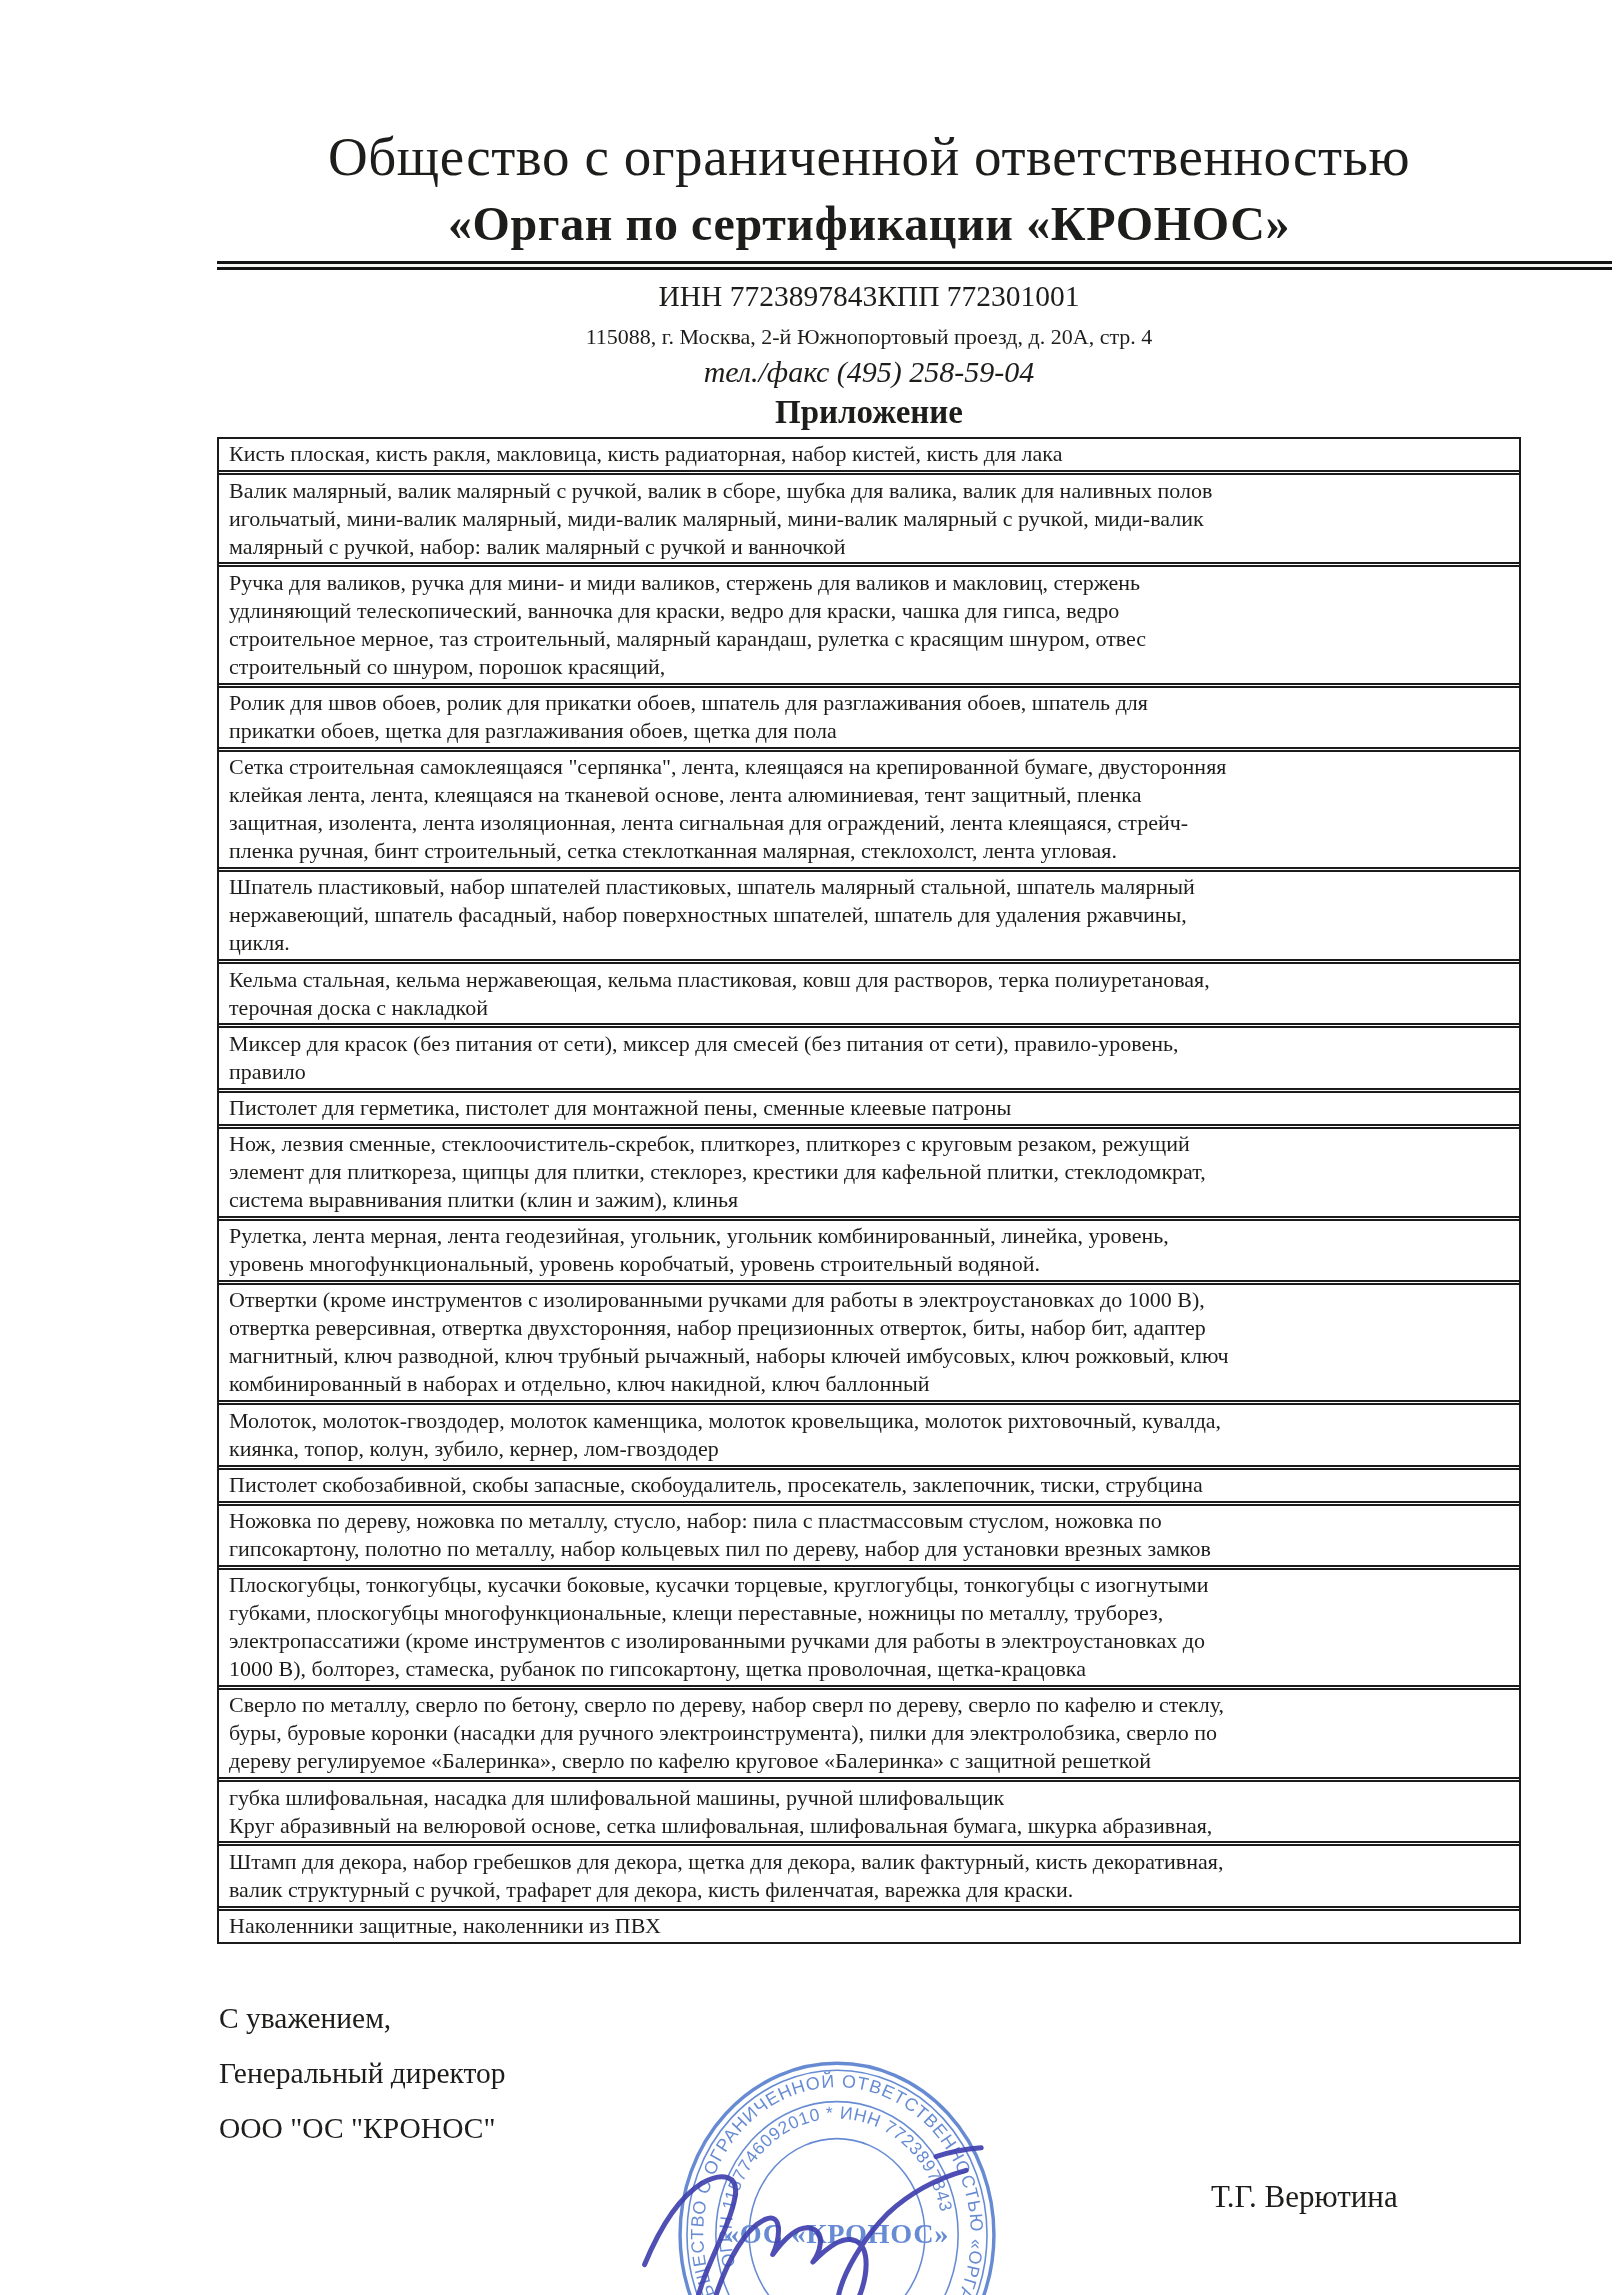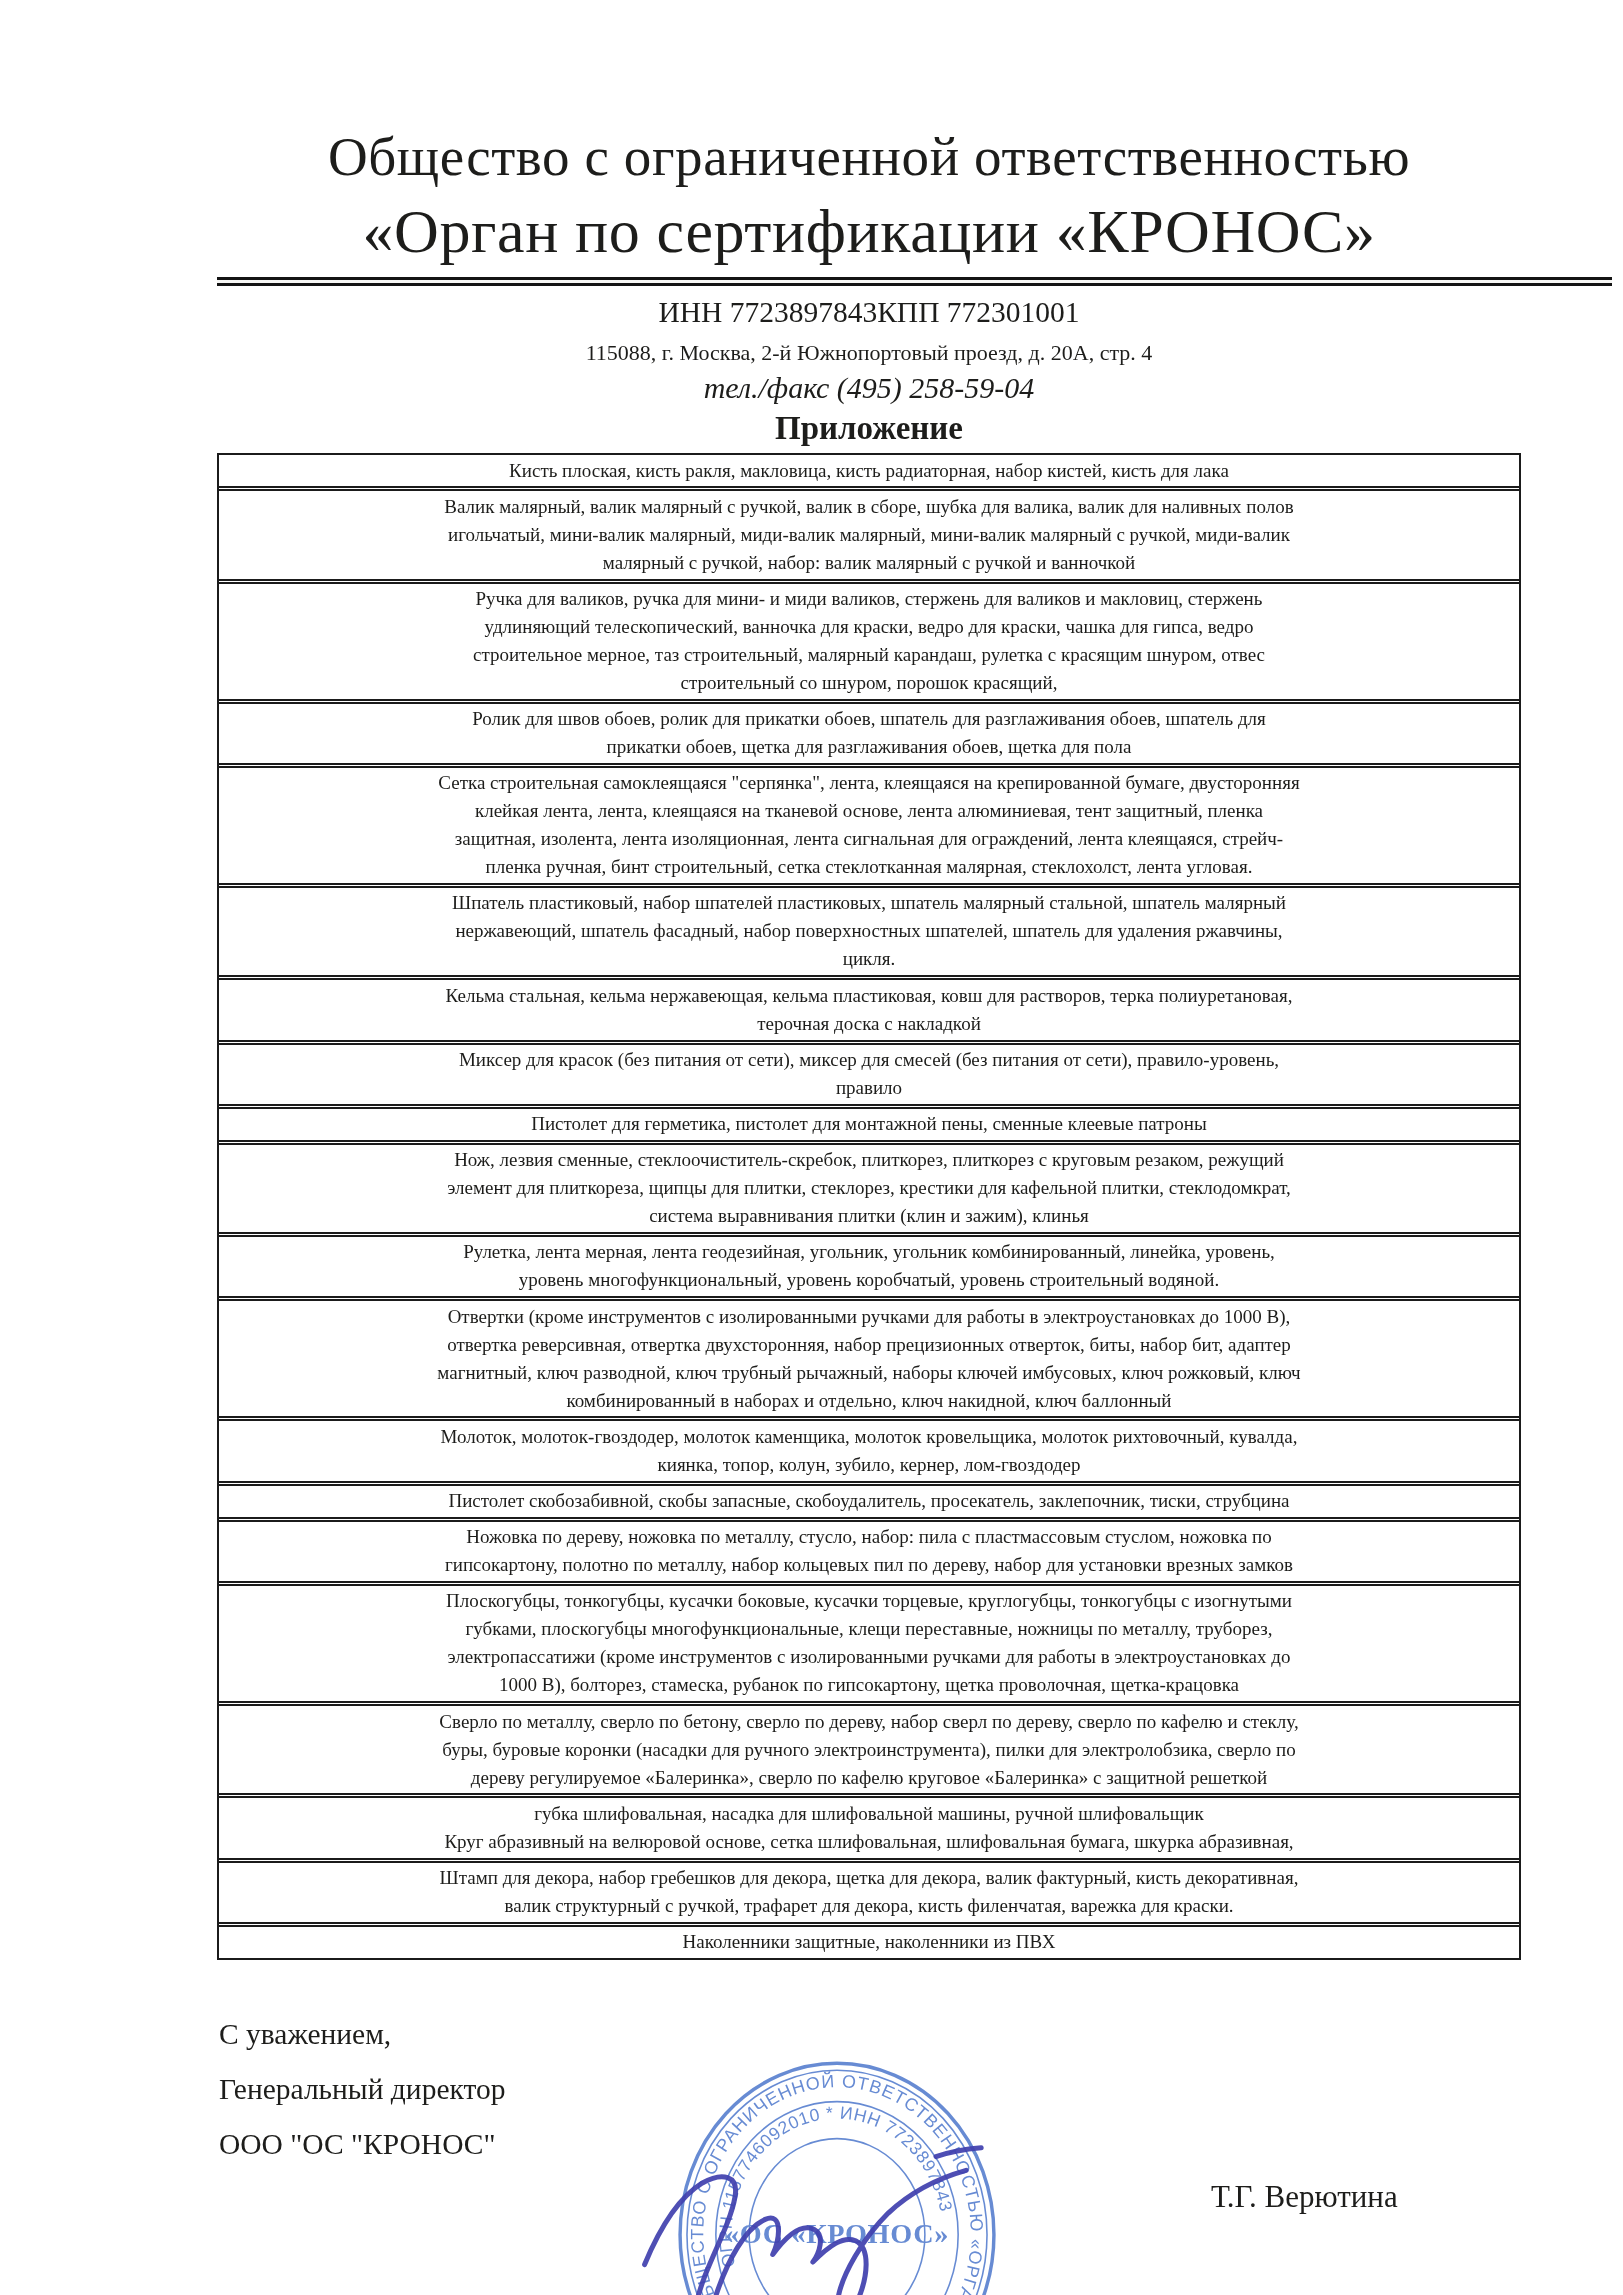--- a/index.html
+++ b/index.html
@@ -10,33 +10,33 @@
     color:#1d1d1b;
     position:relative;
     overflow:hidden;
     -webkit-font-smoothing:antialiased;
   }
   .page{position:relative;width:1623px;height:2295px;}
 
   
   .letterhead{margin:123px 0 0 217px;width:1304px;text-align:center;}
   .org-type{font-size:55px;line-height:1.25;letter-spacing:0.6px;}
-  .org-name{font-size:62px;font-weight:normal;line-height:1.15;margin-top:3.8px;letter-spacing:0.6px;}
+  .org-name{font-size:48px;font-weight:bold;line-height:1.15;margin-top:3.8px;letter-spacing:0.6px;}
   .rule{width:1395px;height:9.4px;margin-top:10px;
         background:linear-gradient(180deg,#141414 0 3.1px,#f6f6f4 3.1px 5.7px,#141414 5.7px 9.4px);}
   .inn-row{display:flex;justify-content:center;font-size:29.5px;line-height:1.25;margin-top:7.5px;}
   .addr{font-size:22px;line-height:1.25;margin-top:8px;text-align:center;}
   .phone{font-size:30px;line-height:1.25;margin-top:2.5px;font-style:italic;}
   .appendix-title{font-size:33px;font-weight:bold;line-height:1.2;margin-top:2.5px;}
 
   
   .tbl{margin:5px 0 0 217px;width:1304px;border:2.5px solid #1b1b1b;box-sizing:border-box;}
   .trow{border-bottom:5.7px double #1b1b1b;padding:1.3px 10px 1.9px 10px;}
   .trow:last-child{border-bottom:none;}
-  .tline{font-size:19px;line-height:28px;white-space:normal;text-align:center;}
+  .tline{font-size:22px;line-height:28px;white-space:normal;}
 
   
   .closing{margin:47px 0 0 219px;font-size:29.5px;line-height:55px;}
   .signer-name{position:absolute;left:1211px;top:2056px;font-size:31px;}
   .mp{position:absolute;left:784px;top:2169px;font-size:35px;letter-spacing:1.3px;z-index:5;}
 
   
   .stamp{position:absolute;left:665px;top:1928px;width:344px;height:368px;z-index:3;opacity:.92;}
   .sig{position:absolute;left:622px;top:1973px;width:427px;height:302px;z-index:4;}
 </style>

